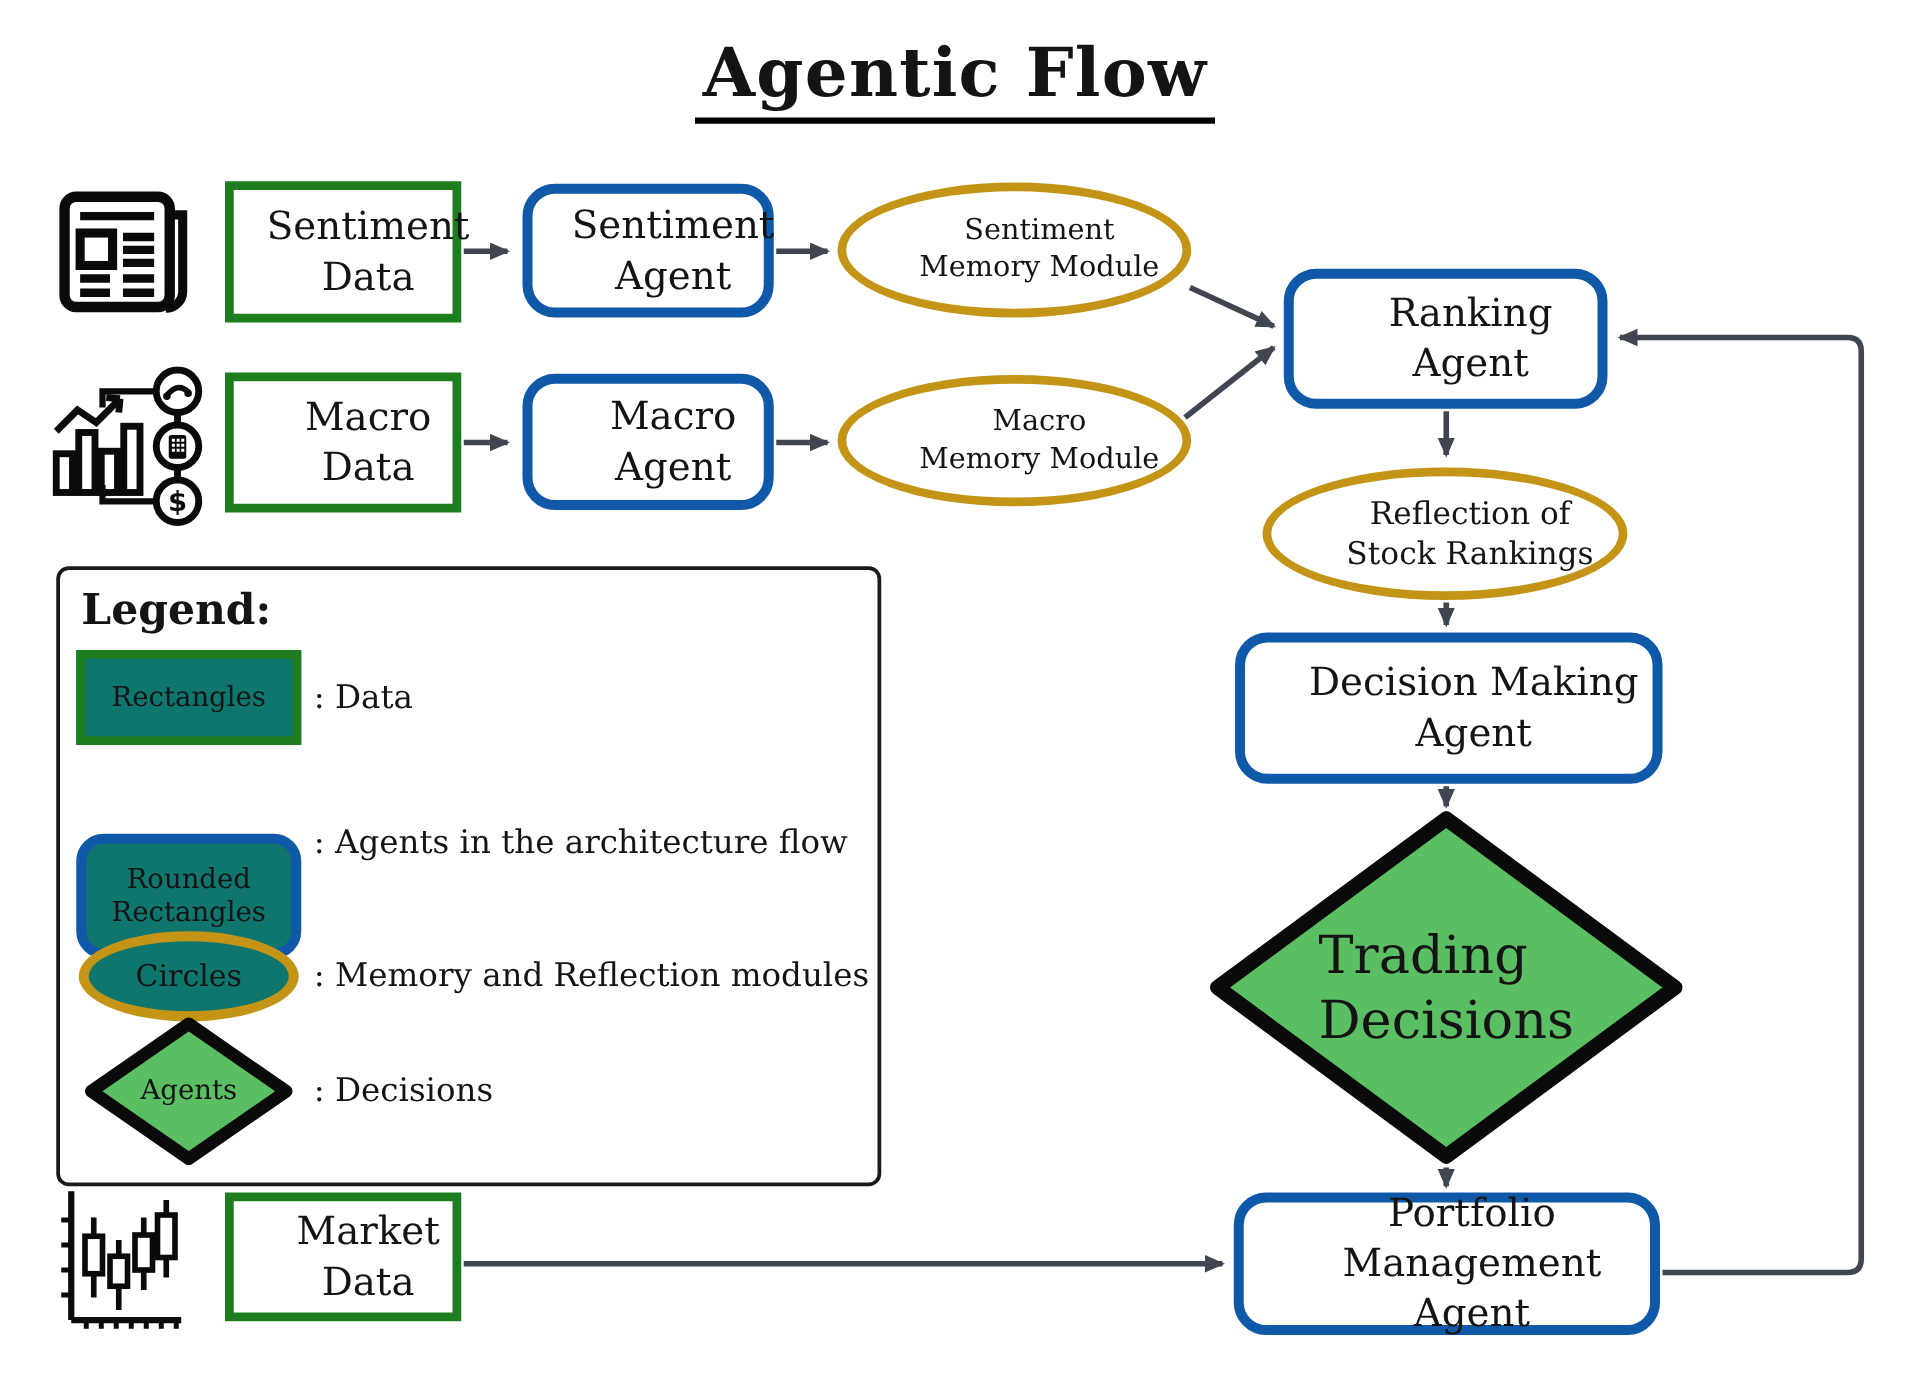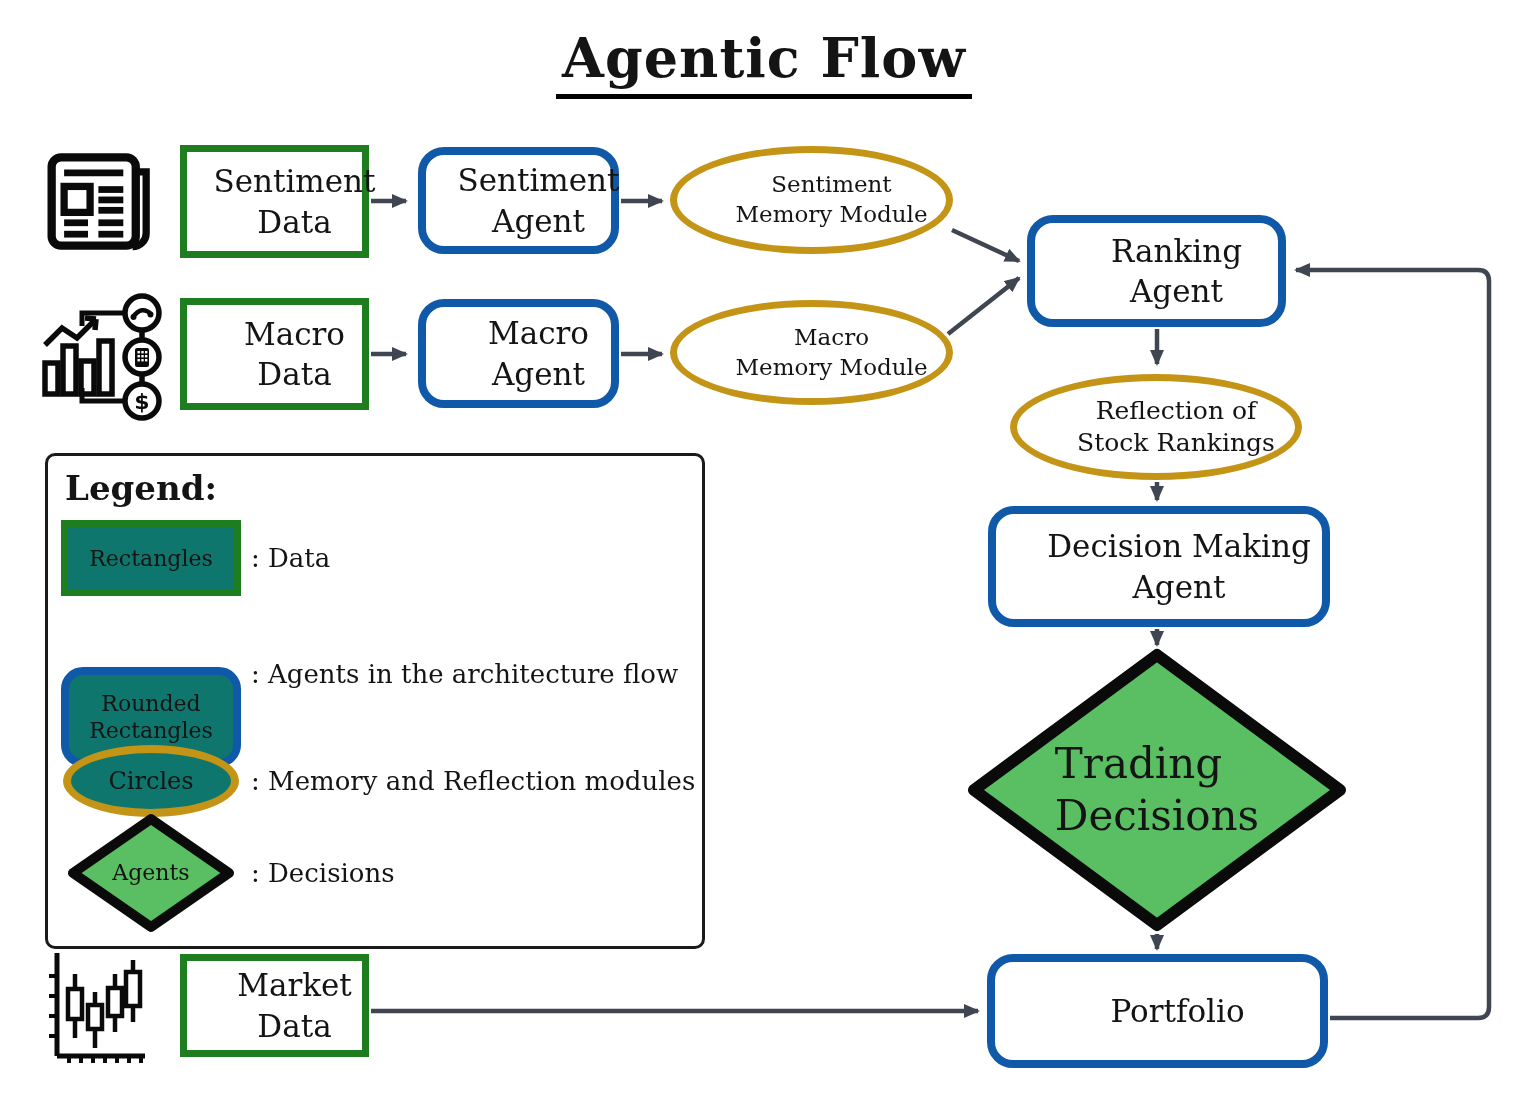--- a/index.html
+++ b/index.html
@@ -181,20 +181,21 @@
   </div>
   <div class="node rrect" style="left:988px;top:506px;width:342px;height:121px;font-size:31px;">
     <div class="lines">
         <span>Decision Making</span>
         <span>Agent</span>
       </div>
   </div>
   <div class="node rrect" style="left:987px;top:954px;width:341px;height:114px;font-size:31px;">
     <div class="lines">
         <span>Portfolio</span>
+        <span>Management Agent</span>
       </div>
   </div>
 
   <div class="node ellipse" style="left:670px;top:146px;width:283px;height:108px;font-size:23px;">
     <div class="lines">
         <span>Sentiment</span>
         <span>Memory Module</span>
       </div>
   </div>
   <div class="node ellipse" style="left:670px;top:300px;width:283px;height:105px;font-size:23px;">

